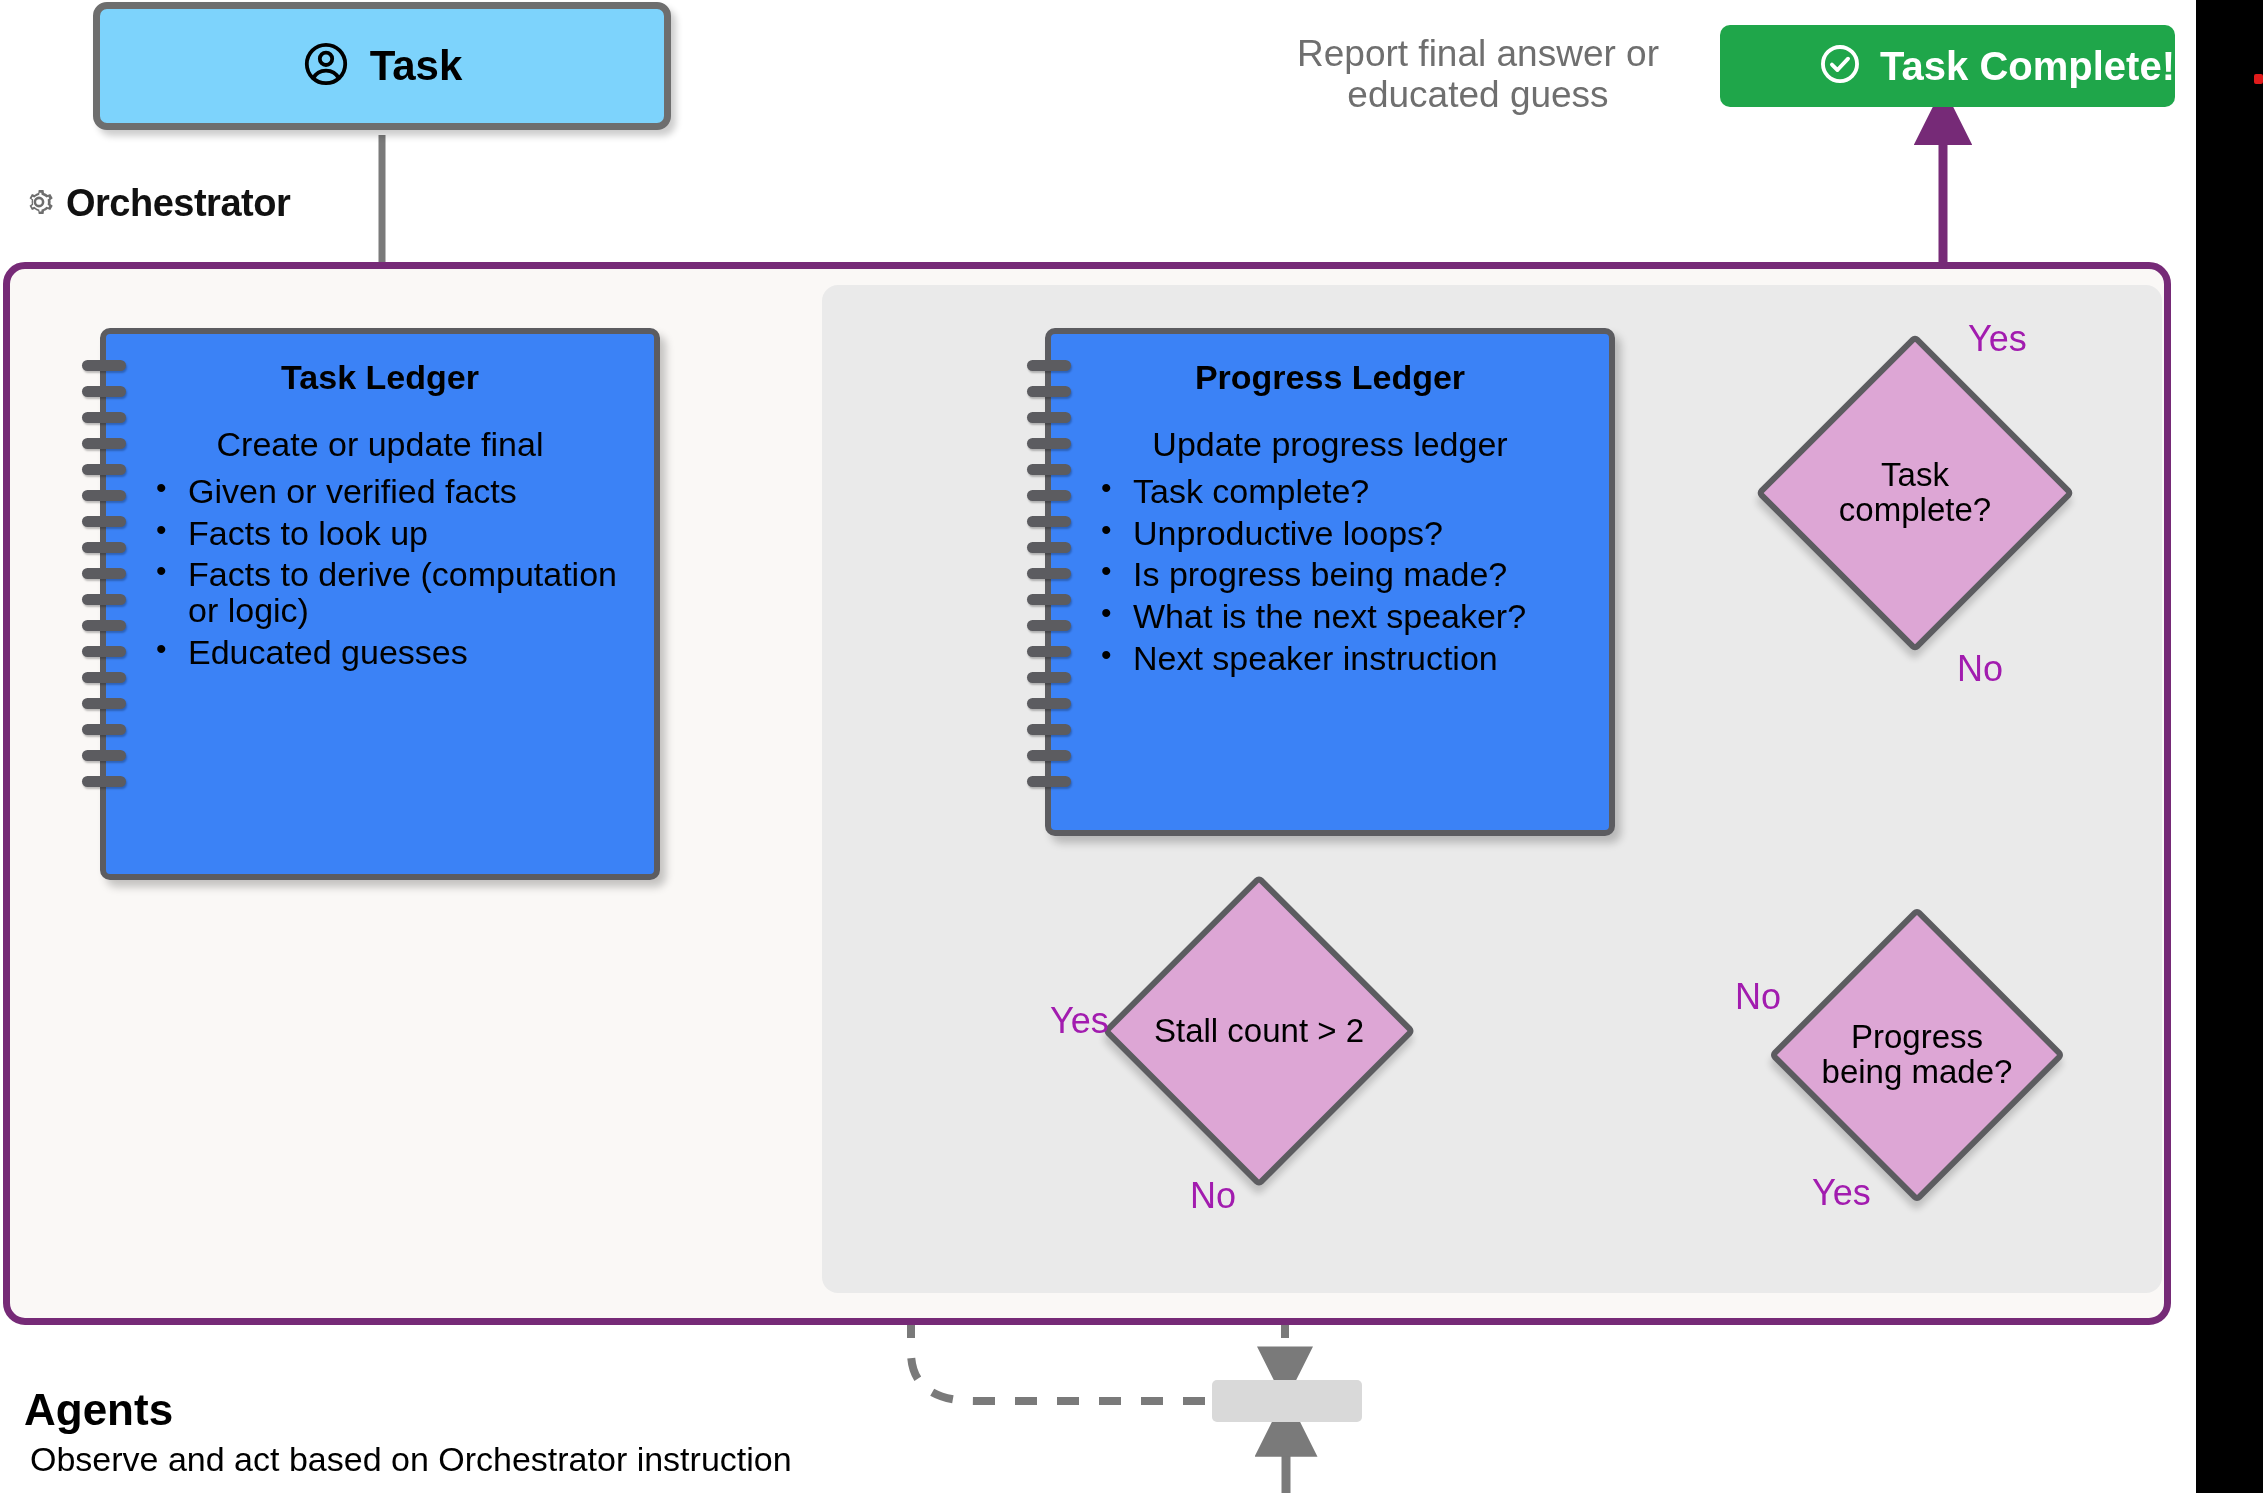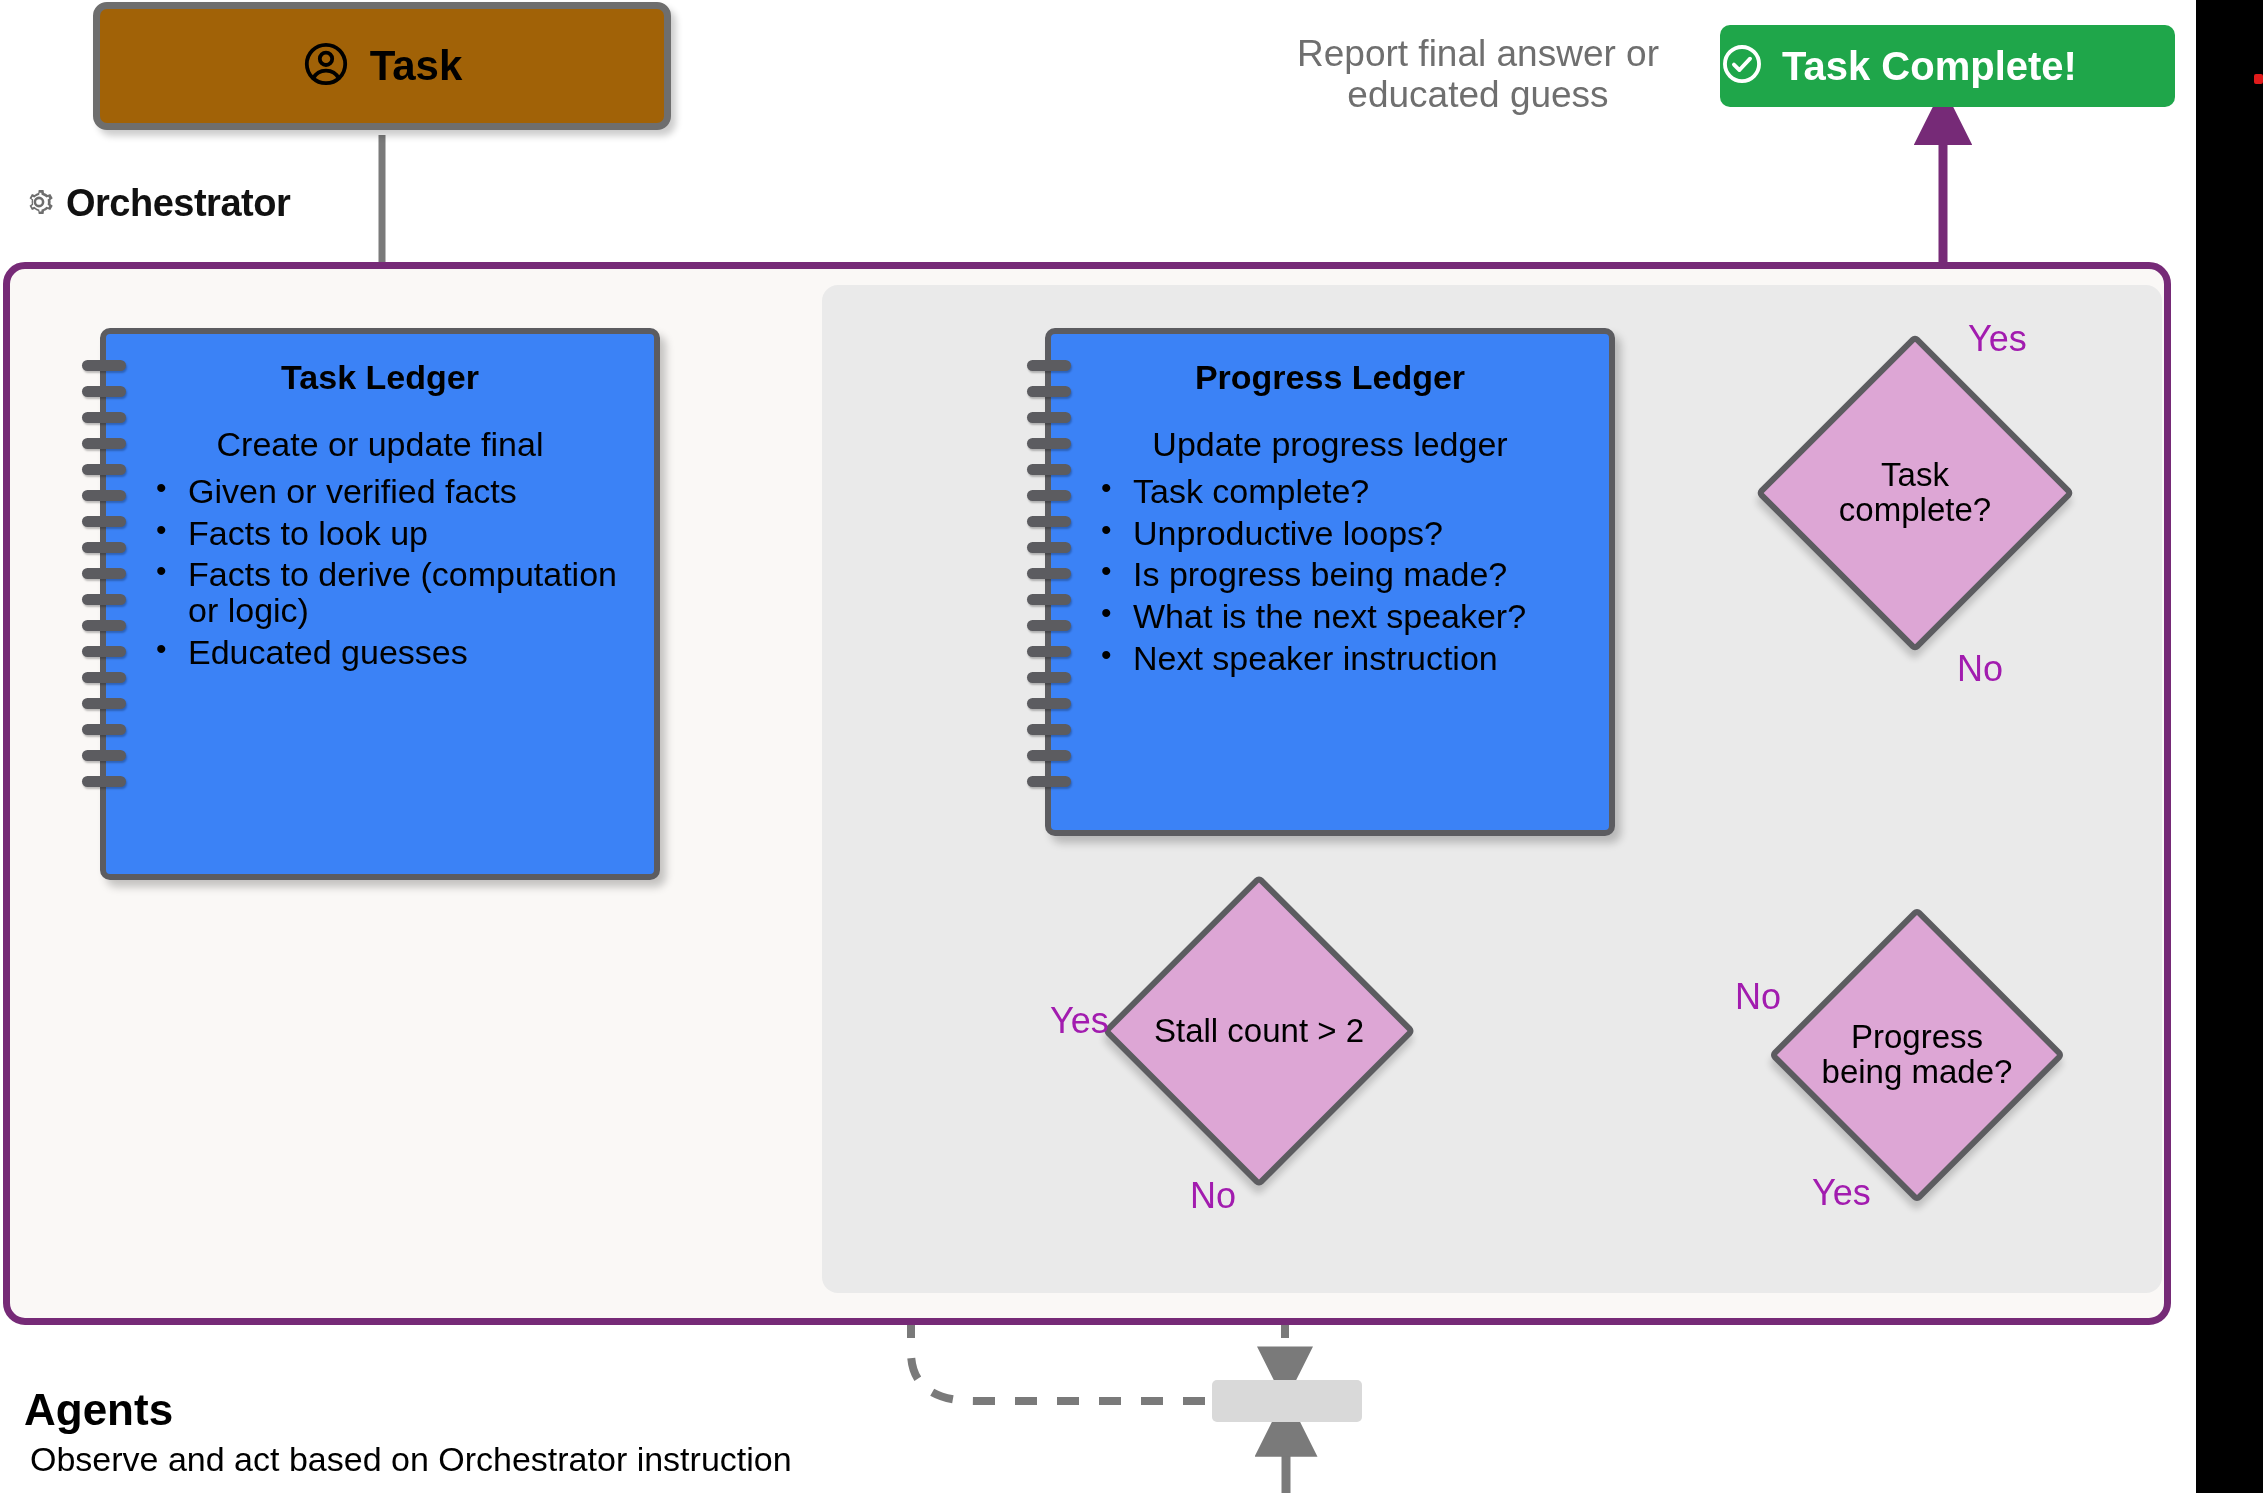--- a/index.html
+++ b/index.html
@@ -19,21 +19,21 @@
   #black-band{
     left:2196px;top:0;width:67px;height:1493px;background:#000000;
   }
   #red-dot{
     left:2254px;top:74px;width:9px;height:10px;background:#e01b1b;border-radius:2px;
   }
 
   
   #task-box{
     left:93px;top:2px;width:578px;height:128px;
-    background:#a16207;
+    background:#7dd3fc;
     border:7px solid #6E6E6E;
     border-radius:14px;
     box-shadow:5px 6px 7px rgba(0,0,0,.20);
     display:flex;align-items:center;justify-content:center;
     box-sizing:border-box;
   }
   #task-box .inner{display:flex;align-items:center;gap:20px;}
   #task-box .label{font-size:42px;font-weight:bold;color:#000;}
 
   
@@ -116,21 +116,21 @@
 
   
   .edge-label{
     position:absolute;font-size:36px;font-weight:normal;color:#a21caf;
   }
 
   
   #task-complete-badge{
     left:1720px;top:25px;width:455px;height:82px;
     background:#1FA64A;border-radius:10px;
-    display:flex;align-items:center;justify-content:flex-start;gap:18px;
+    display:flex;align-items:center;justify-content:flex-end;gap:18px;
     box-sizing:border-box;
   }
   #task-complete-badge .label{
     color:#fff;font-size:40px;font-weight:bold;
   }
 
   #report-note{
     left:1243px;top:33px;width:470px;
     text-align:center;font-size:37px;line-height:1.12;color:#6F6F6F;
   }

